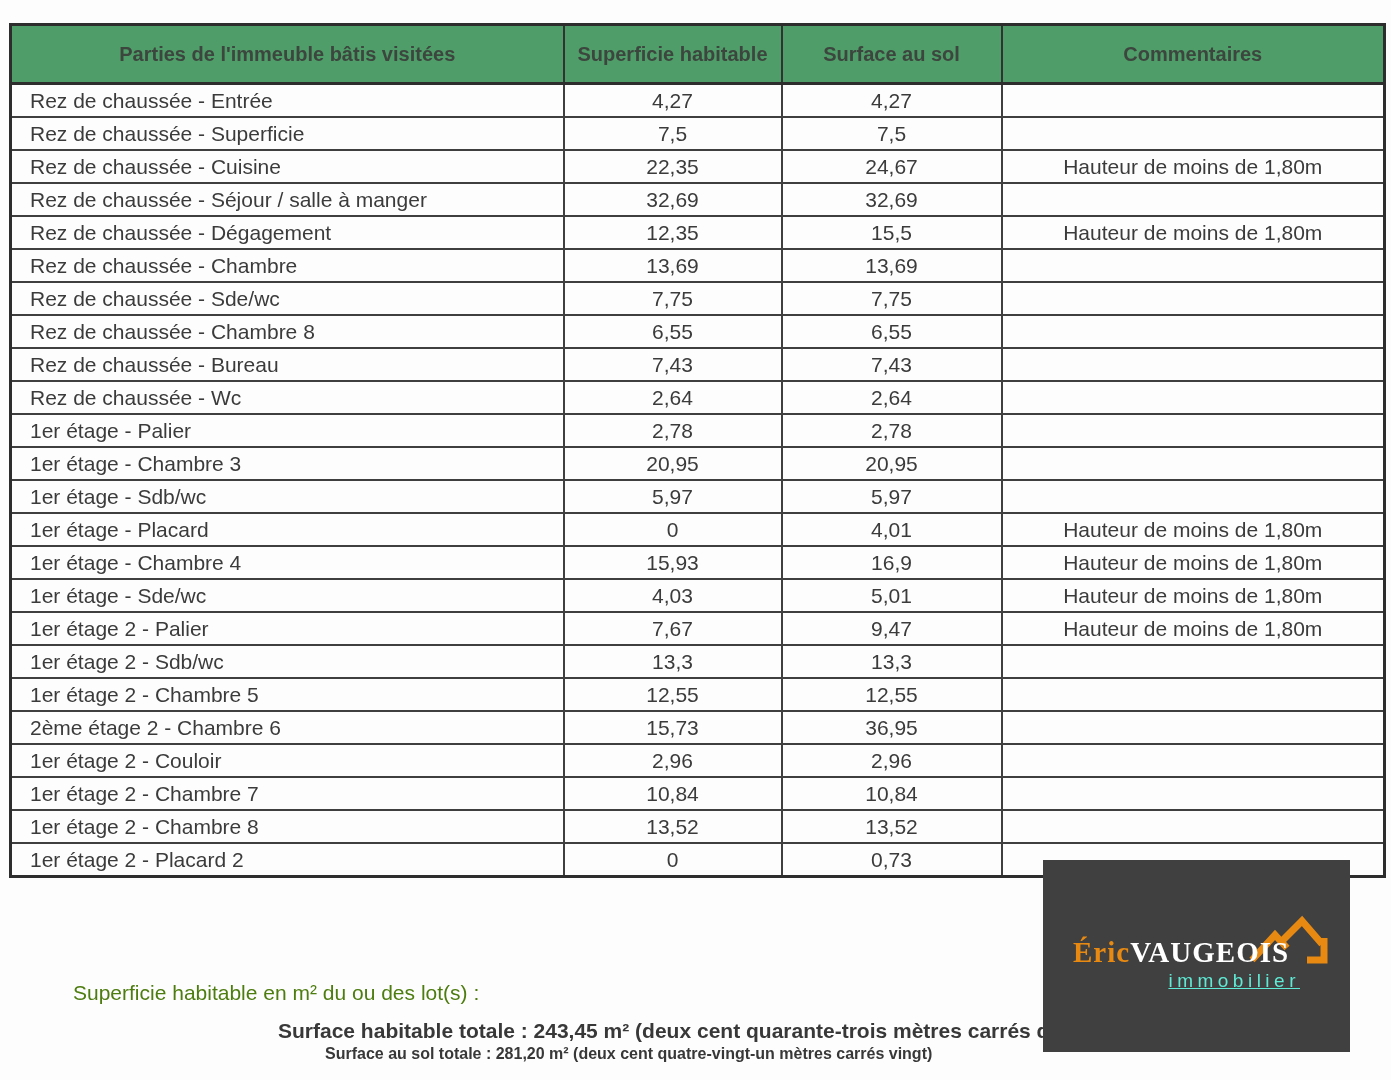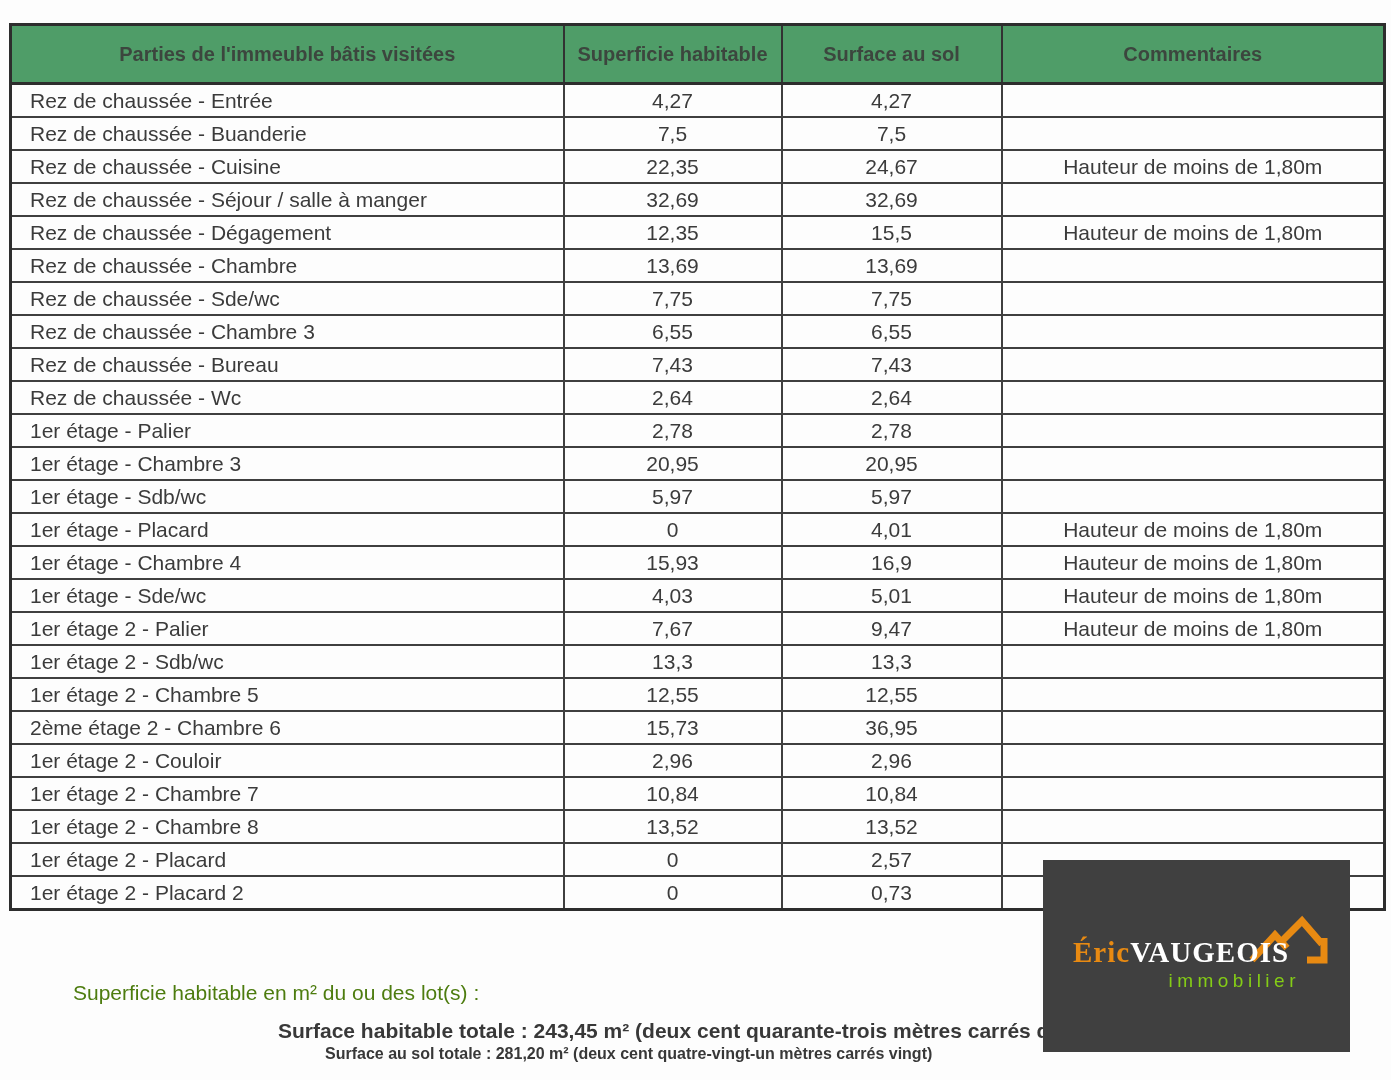--- a/index.html
+++ b/index.html
@@ -77,25 +77,26 @@
     font-family:"Liberation Serif", serif;
     font-weight:bold;
     font-size:29px;
     letter-spacing:1px;
     white-space:nowrap;
   }
   .lname .eric{color:var(--logo_orange,#e88a12);}
   .lname .vg{color:#ffffff;}
   .sub{
     position:absolute;right:50px;top:110px;
-    color:#84cc16;
+    color:#5eead4;
     font-size:19px;
     letter-spacing:4.5px;
     font-weight:normal;
     white-space:nowrap;
+    text-decoration:underline;
   }
   svg.roof{
     position:absolute;left:205px;top:52px;
     width:84px;height:54px;
   }
   svg.roof path{
     fill:none;
     stroke:var(--logo_orange,#e88a12);
     stroke-width:7;
     stroke-linecap:butt;
@@ -123,21 +124,21 @@
       </tr>
     </thead>
     <tbody>
         <tr>
           <td class="c-part">Rez de chaussée - Entrée</td>
           <td class="c-num">4,27</td>
           <td class="c-num">4,27</td>
           <td class="c-com"></td>
         </tr>
         <tr>
-          <td class="c-part">Rez de chaussée - Buanderie</td>
+          <td class="c-part">Rez de chaussée - Superficie</td>
           <td class="c-num">7,5</td>
           <td class="c-num">7,5</td>
           <td class="c-com"></td>
         </tr>
         <tr>
           <td class="c-part">Rez de chaussée - Cuisine</td>
           <td class="c-num">22,35</td>
           <td class="c-num">24,67</td>
           <td class="c-com">Hauteur de moins de 1,80m</td>
         </tr>
@@ -159,21 +160,21 @@
           <td class="c-num">13,69</td>
           <td class="c-com"></td>
         </tr>
         <tr>
           <td class="c-part">Rez de chaussée - Sde/wc</td>
           <td class="c-num">7,75</td>
           <td class="c-num">7,75</td>
           <td class="c-com"></td>
         </tr>
         <tr>
-          <td class="c-part">Rez de chaussée - Chambre 3</td>
+          <td class="c-part">Rez de chaussée - Chambre 8</td>
           <td class="c-num">6,55</td>
           <td class="c-num">6,55</td>
           <td class="c-com"></td>
         </tr>
         <tr>
           <td class="c-part">Rez de chaussée - Bureau</td>
           <td class="c-num">7,43</td>
           <td class="c-num">7,43</td>
           <td class="c-com"></td>
         </tr>
@@ -252,26 +253,20 @@
         <tr>
           <td class="c-part">1er étage 2 - Chambre 7</td>
           <td class="c-num">10,84</td>
           <td class="c-num">10,84</td>
           <td class="c-com"></td>
         </tr>
         <tr>
           <td class="c-part">1er étage 2 - Chambre 8</td>
           <td class="c-num">13,52</td>
           <td class="c-num">13,52</td>
-          <td class="c-com"></td>
-        </tr>
-        <tr>
-          <td class="c-part">1er étage 2 - Placard</td>
-          <td class="c-num">0</td>
-          <td class="c-num">2,57</td>
           <td class="c-com"></td>
         </tr>
         <tr>
           <td class="c-part">1er étage 2 - Placard 2</td>
           <td class="c-num">0</td>
           <td class="c-num">0,73</td>
           <td class="c-com"></td>
         </tr>
       </tbody>
   </table>

